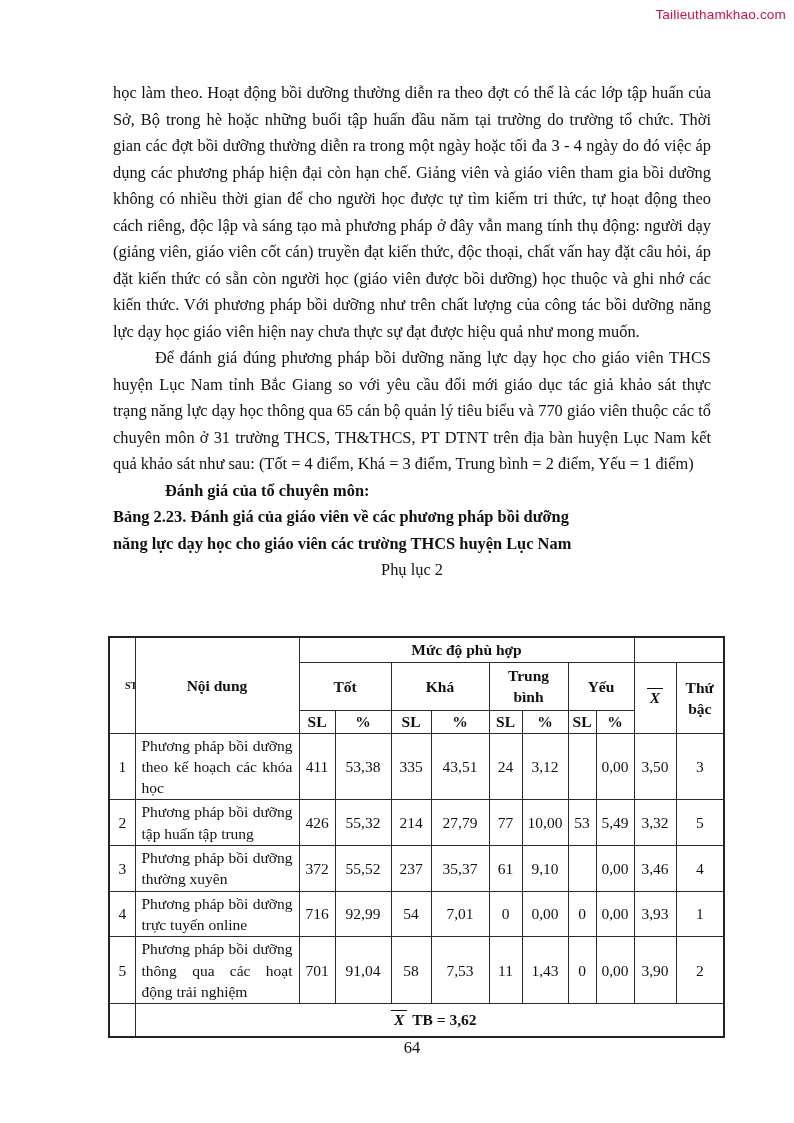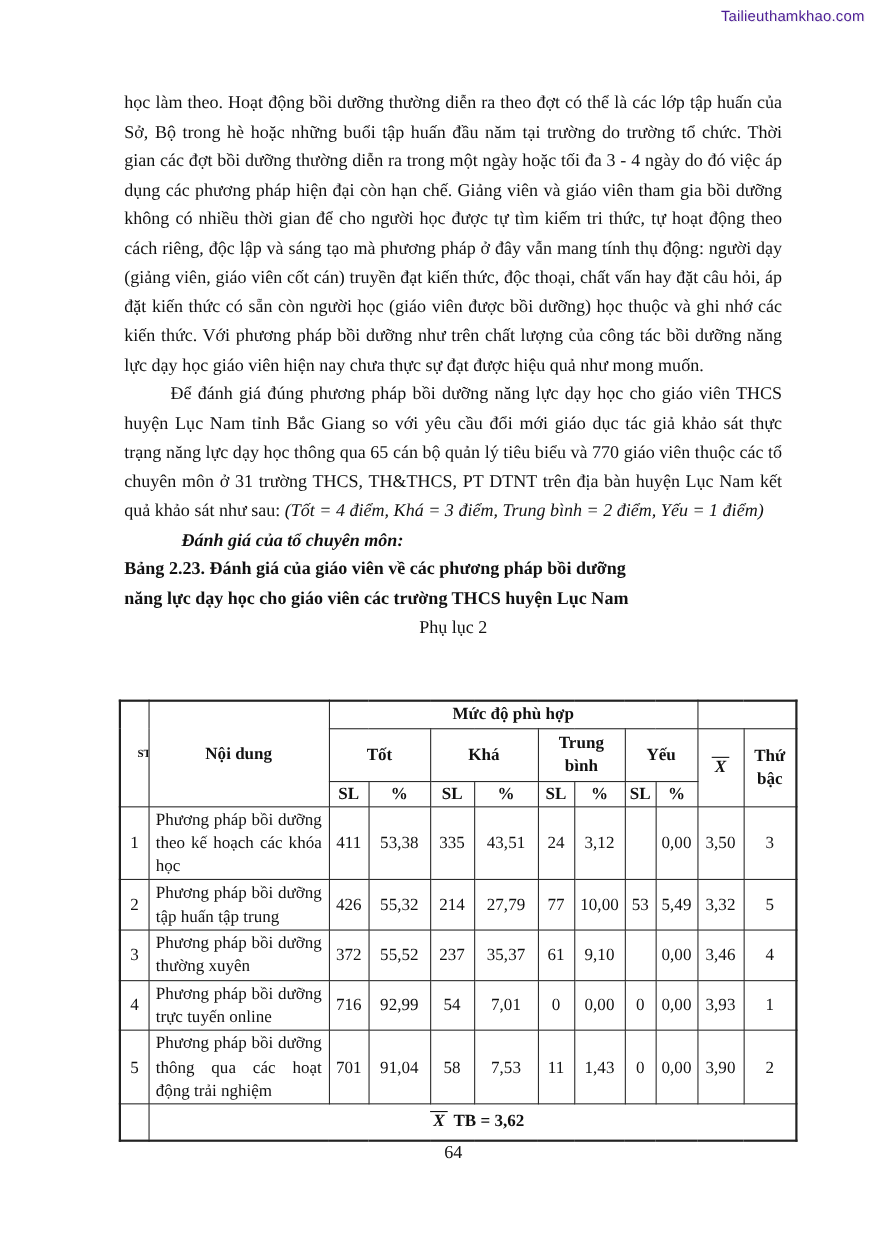--- a/index.html
+++ b/index.html
@@ -7,35 +7,35 @@
     position:relative;
     width:794px;height:1123px;
     background:#ffffff;
     font-family:"Liberation Serif","DejaVu Serif",serif;
     color:#111;
     overflow:hidden;
   }
   .watermark{
     position:absolute;top:7px;right:8px;
     font-family:"Liberation Sans","DejaVu Sans",sans-serif;
-    font-size:13.5px;color:#4c1d95;
+    font-size:13.5px;color:#be185d;
     text-shadow:1px 1px 0 #efefef;
     letter-spacing:.2px;
     text-align:center;
   }
   .content{
     position:absolute;left:113px;top:80px;width:598px;
     font-size:16.4px;line-height:26.5px;text-align:justify;
   }
   .content p{margin:0;}
   .p2{text-indent:42px;}
-  .italic{font-style:italic;}
+  .italic{}
   .section-heading{
     margin:0;text-indent:52px;
-    font-weight:bold;font-style:italic;
+    font-weight:bold;
   }
   .caption{
     margin:0;text-align:left;font-weight:bold;text-indent:0;
   }
   .subcaption{
     margin:0;text-align:center;text-indent:0;
   }
   .table-wrap{
     position:absolute;left:108px;top:636px;width:618px;
   }

